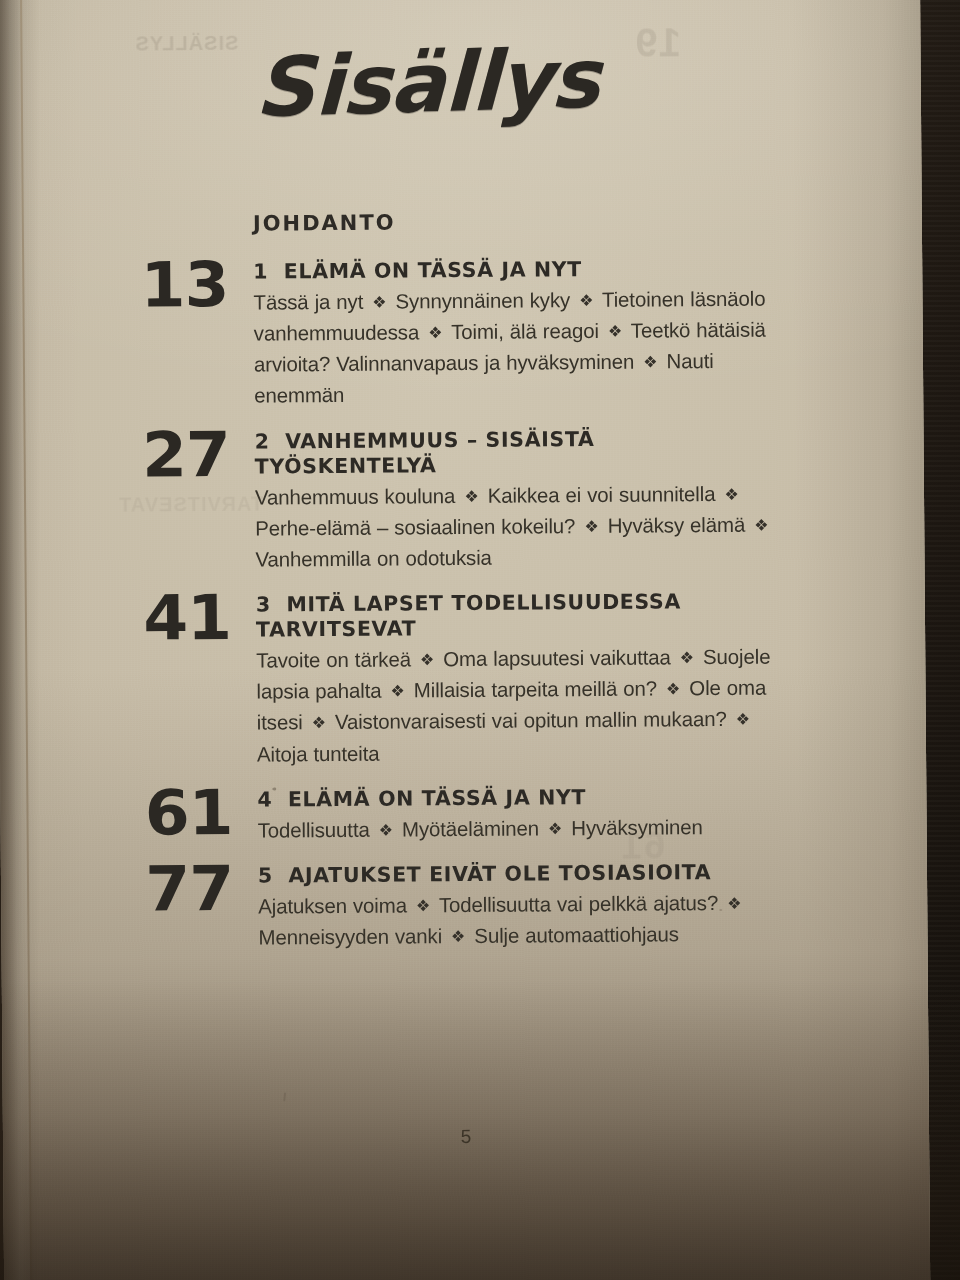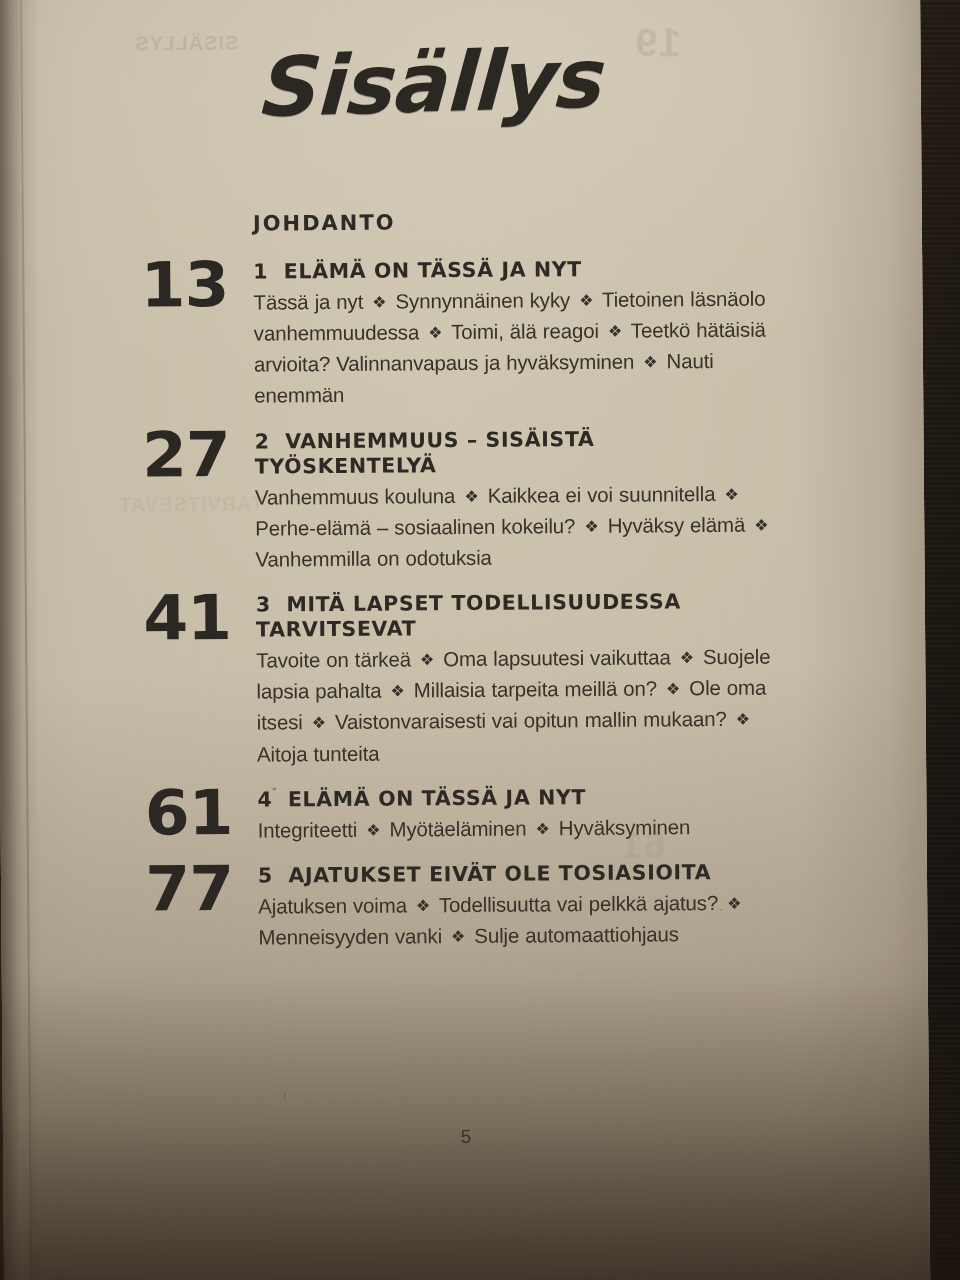--- a/index.html
+++ b/index.html
@@ -321,21 +321,21 @@
             <div class="entry-page">41</div>
             <div class="entry-body">
               <div class="entry-heading"><span>3</span>&nbsp;&nbsp;<span>MITÄ LAPSET TODELLISUUDESSA TARVITSEVAT</span></div>
               <div class="entry-sub"><span>Tavoite on tärkeä</span> <span class="sep">❖</span> <span>Oma lapsuutesi vaikuttaa</span> <span class="sep">❖</span> <span>Suojele lapsia pahalta</span> <span class="sep">❖</span> <span>Millaisia tarpeita meillä on?</span> <span class="sep">❖</span> <span>Ole oma itsesi</span> <span class="sep">❖</span> <span>Vaistonvaraisesti vai opitun mallin mukaan?</span> <span class="sep">❖</span> <span>Aitoja tunteita</span></div>
             </div>
           </div>
           <div class="entry">
             <div class="entry-page">61</div>
             <div class="entry-body">
               <div class="entry-heading"><span>4</span>&nbsp;&nbsp;<span>ELÄMÄ ON TÄSSÄ JA NYT</span></div>
-              <div class="entry-sub"><span>Integriteetti</span> <span class="sep">❖</span> <span>Myötäeläminen</span> <span class="sep">❖</span> <span>Hyväksyminen</span></div>
+              <div class="entry-sub"><span>Todellisuutta</span> <span class="sep">❖</span> <span>Myötäeläminen</span> <span class="sep">❖</span> <span>Hyväksyminen</span></div>
             </div>
           </div>
           <div class="entry">
             <div class="entry-page">77</div>
             <div class="entry-body">
               <div class="entry-heading"><span>5</span>&nbsp;&nbsp;<span>AJATUKSET EIVÄT OLE TOSIASIOITA</span></div>
               <div class="entry-sub"><span>Ajatuksen voima</span> <span class="sep">❖</span> <span>Todellisuutta vai pelkkä ajatus?</span> <span class="sep">❖</span> <span>Menneisyyden vanki</span> <span class="sep">❖</span> <span>Sulje automaattiohjaus</span></div>
             </div>
           </div>
         </div>

